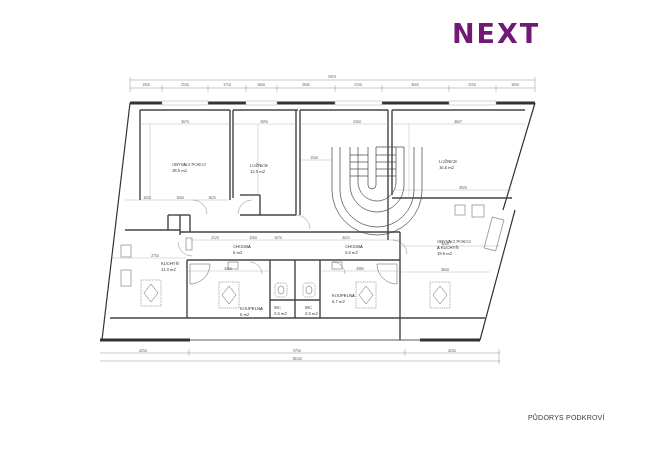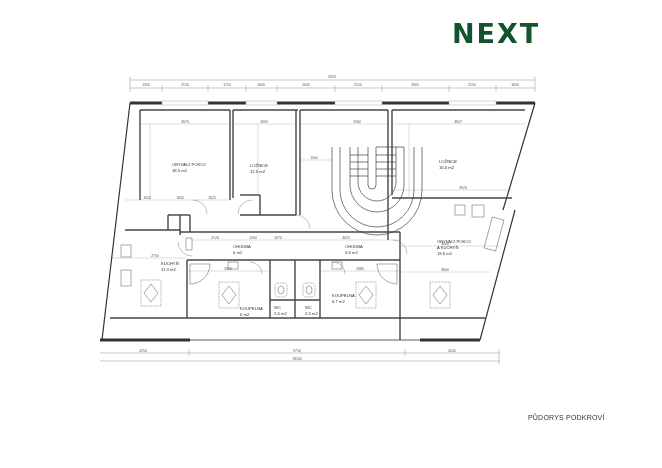--- a/index.html
+++ b/index.html
@@ -1,17 +1,17 @@
 <!DOCTYPE html>
 <html><head>
 <meta charset="utf-8">
 <style>
   html, body { margin:0; padding:0; background:#ffffff; }
   body { width:662px; height:468px; position:relative; overflow:hidden; font-family:"Liberation Sans", sans-serif; }
-  .logo { position:absolute; left:452px; top:18px; font-size:27px; font-weight:bold; color:#14532d; letter-spacing:2px; font-family:"DejaVu Sans", sans-serif; }
+  .logo { position:absolute; left:452px; top:18px; font-size:27px; font-weight:bold; color:#701a75; letter-spacing:2px; font-family:"DejaVu Sans", sans-serif; }
   .plan { position:absolute; left:0; top:0; }
   .caption { position:absolute; left:528px; top:414px; font-size:7px; color:#333; letter-spacing:0.2px; }
   .room-label { font-size:4.2px; fill:#333; font-family:"Liberation Sans", sans-serif; }
   .dim { font-size:3.4px; fill:#555; font-family:"Liberation Sans", sans-serif; }
 </style>
 </head>
 <body>
 
 <div class="logo">NEXT</div>
 

